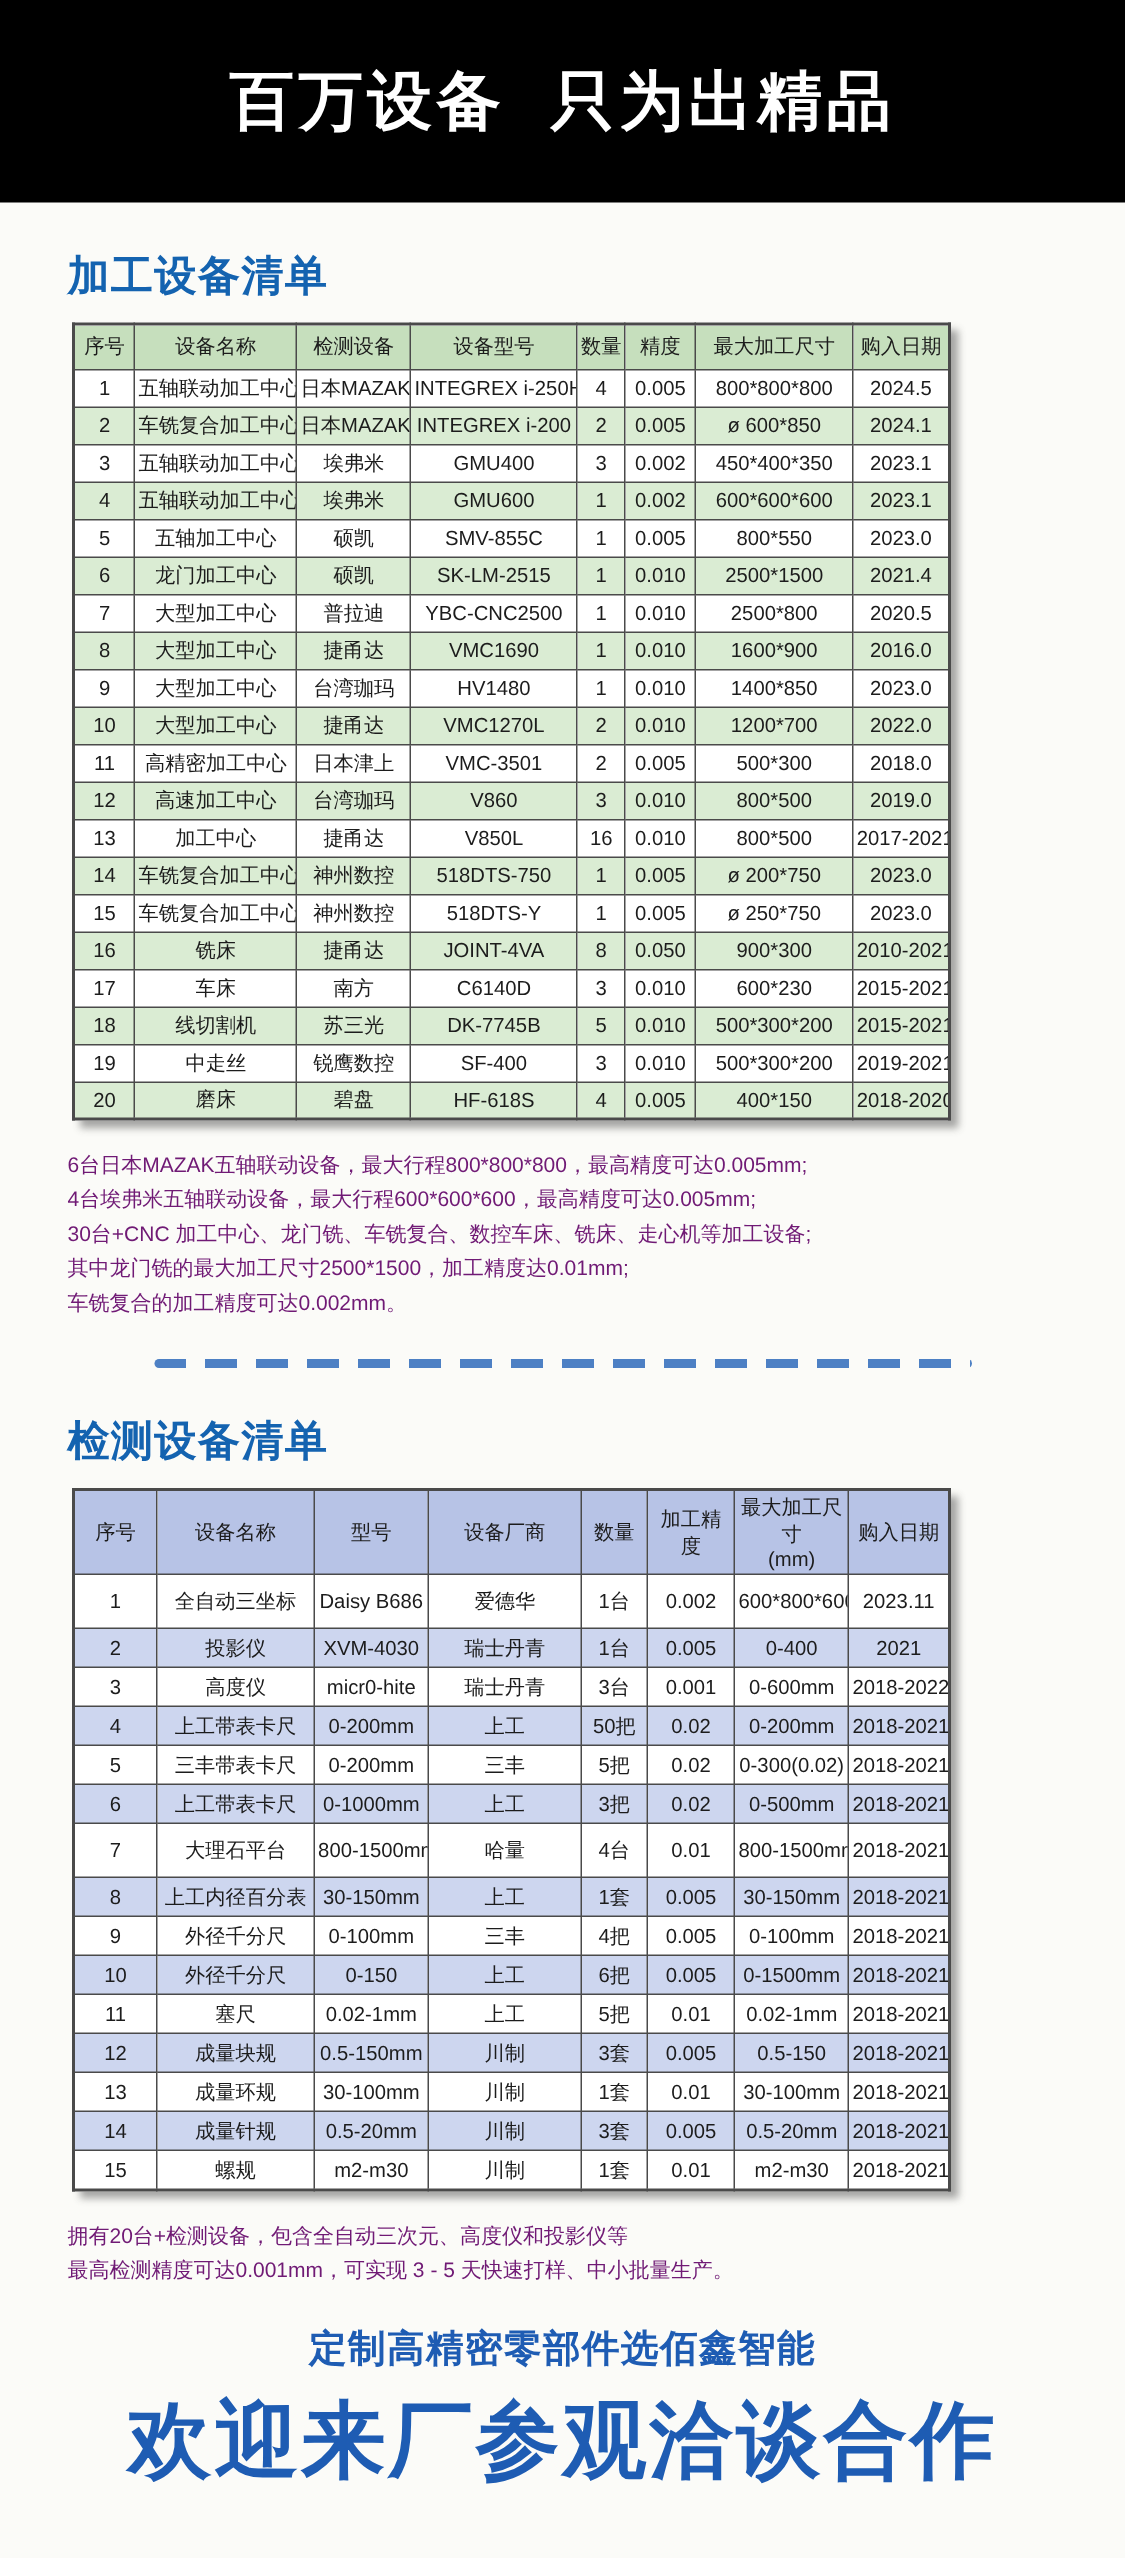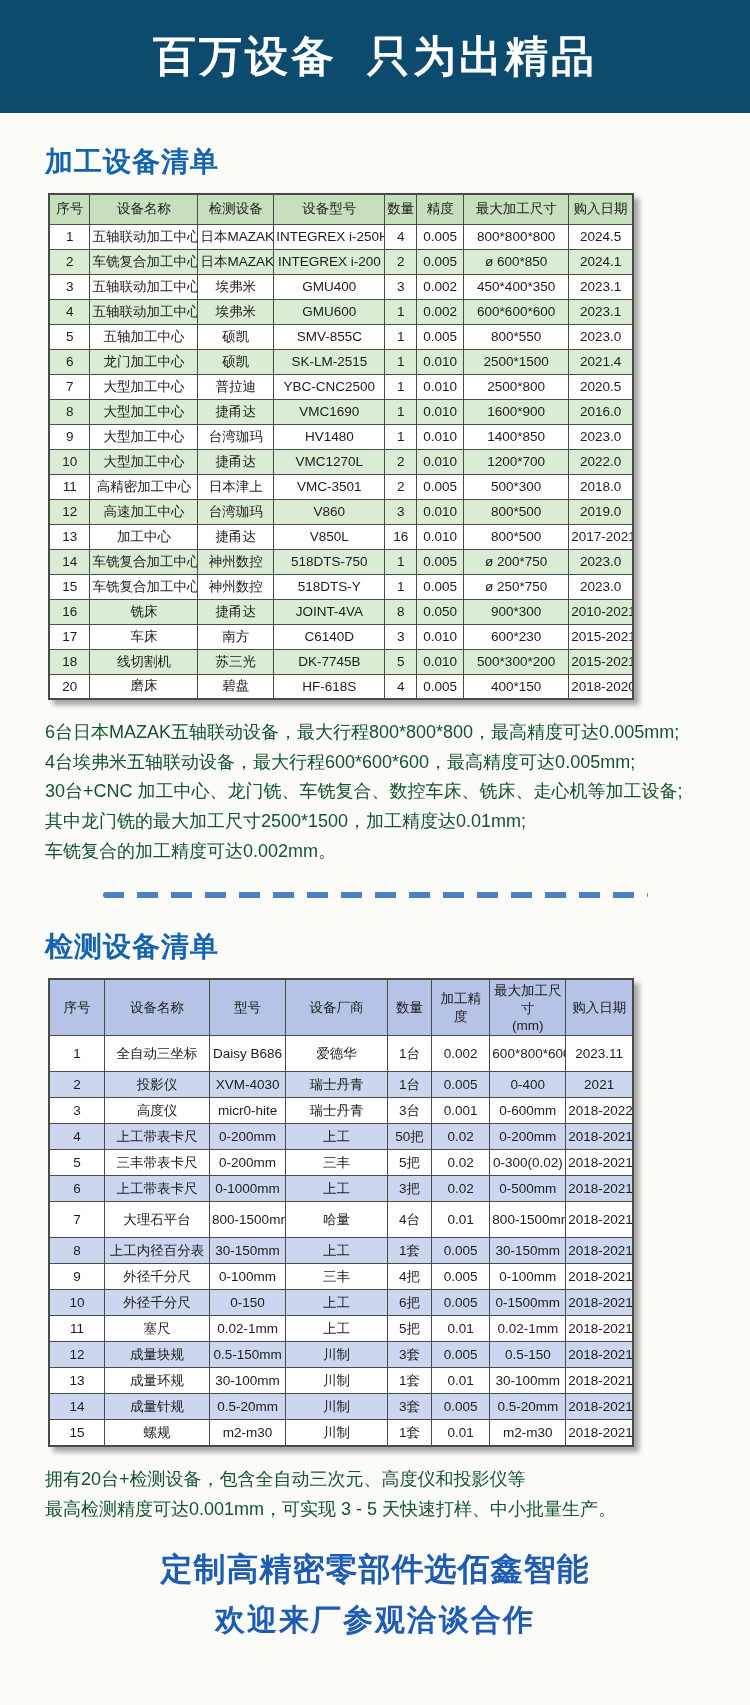--- a/index.html
+++ b/index.html
@@ -9,22 +9,22 @@
     min-height: 1705px;
     margin: 0 auto;
     font-family: "Liberation Sans", "DejaVu Sans", sans-serif;
     color: #1c1c1c;
     position: relative;
   }
 
   
   .banner {
     width: 100%;
-    height: 113px;
-    background: #0c4a6e;
+    height: 135px;
+    background: #000000;
     display: flex;
     align-items: center;
     justify-content: center;
   }
   .banner-title {
     color: #ffffff;
     font-size: 43px;
     font-weight: 900;
     letter-spacing: 3px;
     white-space: pre;
@@ -79,48 +79,48 @@
   .tbl2 tbody tr:nth-child(even) td { background: #cdd6ef; }
   .tbl2 tbody tr:nth-child(1) td, .tbl2 tbody tr:nth-child(7) td { height: 36px; }
   .tbl2 th:nth-child(1){width:9.5%} .tbl2 th:nth-child(2){width:18%}
   .tbl2 th:nth-child(3){width:13%} .tbl2 th:nth-child(4){width:17.5%}
   .tbl2 th:nth-child(5){width:7.5%} .tbl2 th:nth-child(6){width:10%}
   .tbl2 th:nth-child(7){width:13%} .tbl2 th:nth-child(8){width:11.5%}
 
   
   .notes {
     margin: 18px 40px 0 45px;
-    font-size: 18px;
+    font-size: 14px;
     line-height: 1.65;
-    color: #14532d;
+    color: #701a75;
   }
   .notes p { margin: 0; }
 
   
   .dashed-divider {
     margin: 26px auto 30px auto;
     width: 545px;
     height: 6px;
     border-radius: 3px;
     background: repeating-linear-gradient(90deg,
       #4d80c4 0px, #4d80c4 21px,
       transparent 21px, transparent 34px);
   }
 
   
   .footer-slogans { margin-top: 24px; text-align: center; }
   .slogan-small {
-    font-size: 32px;
+    font-size: 25px;
     font-weight: 900;
     color: #1e5cb3;
     letter-spacing: 1px;
   }
   .slogan-big {
     margin-top: 8px;
-    font-size: 30px;
+    font-size: 56px;
     font-weight: 900;
     color: #1e5cb3;
     letter-spacing: 2px;
   }
 </style>
 </head>
 <body>
 
 <div class="banner">
   <div class="banner-title">百万设备  只为出精品</div>
@@ -315,20 +315,30 @@
         </tr>
         <tr>
           <td>18</td>
           <td>线切割机</td>
           <td>苏三光</td>
           <td>DK-7745B</td>
           <td>5</td>
           <td>0.010</td>
           <td>500*300*200</td>
           <td>2015-2021</td>
+        </tr>
+        <tr>
+          <td>19</td>
+          <td>中走丝</td>
+          <td>锐鹰数控</td>
+          <td>SF-400</td>
+          <td>3</td>
+          <td>0.010</td>
+          <td>500*300*200</td>
+          <td>2019-2021</td>
         </tr>
         <tr>
           <td>20</td>
           <td>磨床</td>
           <td>碧盘</td>
           <td>HF-618S</td>
           <td>4</td>
           <td>0.005</td>
           <td>400*150</td>
           <td>2018-2020</td>

